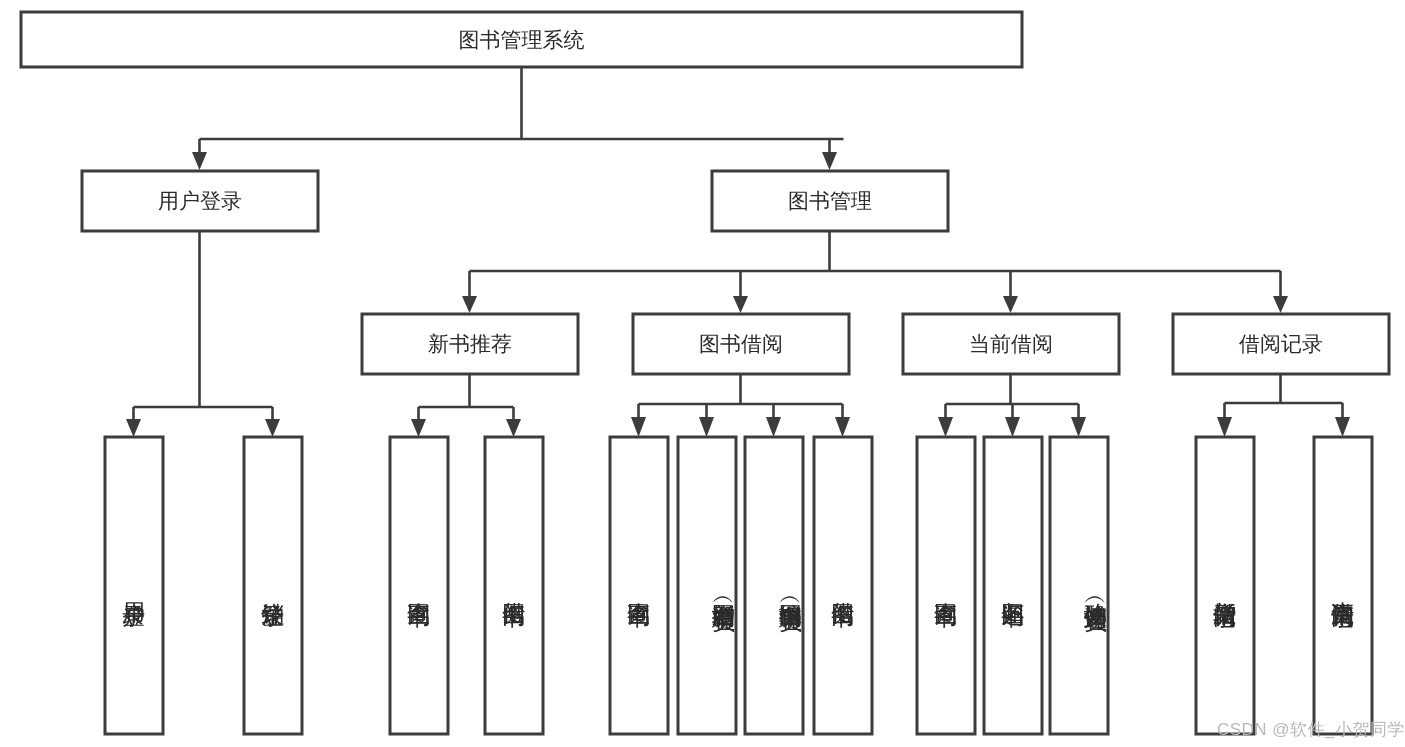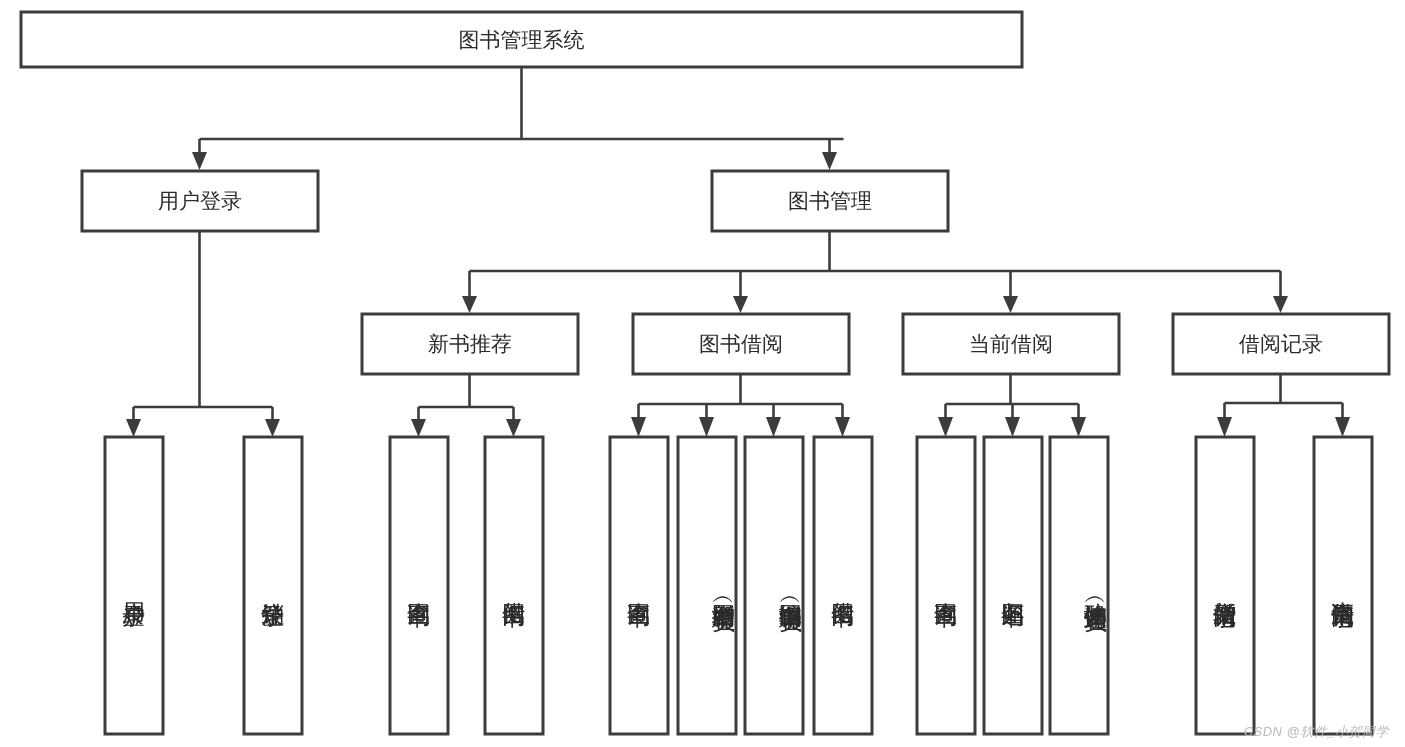--- a/index.html
+++ b/index.html
@@ -61,28 +61,27 @@
     letter-spacing: 1px;
     display: flex;
     align-items: center;
     justify-content: center;
     text-align: center;
     white-space: nowrap;
     pointer-events: none;
   }
   .watermark {
     position: absolute;
-    right: 16px;
+    right: 0;
     bottom: 6px;
     font-family: "Liberation Sans", "DejaVu Sans", sans-serif;
-    font-size: 13px;
+    font-size: 17px;
     color: #b9b9b9;
     letter-spacing: 0.5px;
     user-select: none;
-    font-style: italic;
   }
 </style>
 </head>
 <body>
 
 <div id="diagram-root">
 
   <svg id="tree-svg" viewBox="0 0 1405 747" xmlns="http://www.w3.org/2000/svg">
 
     <g>

